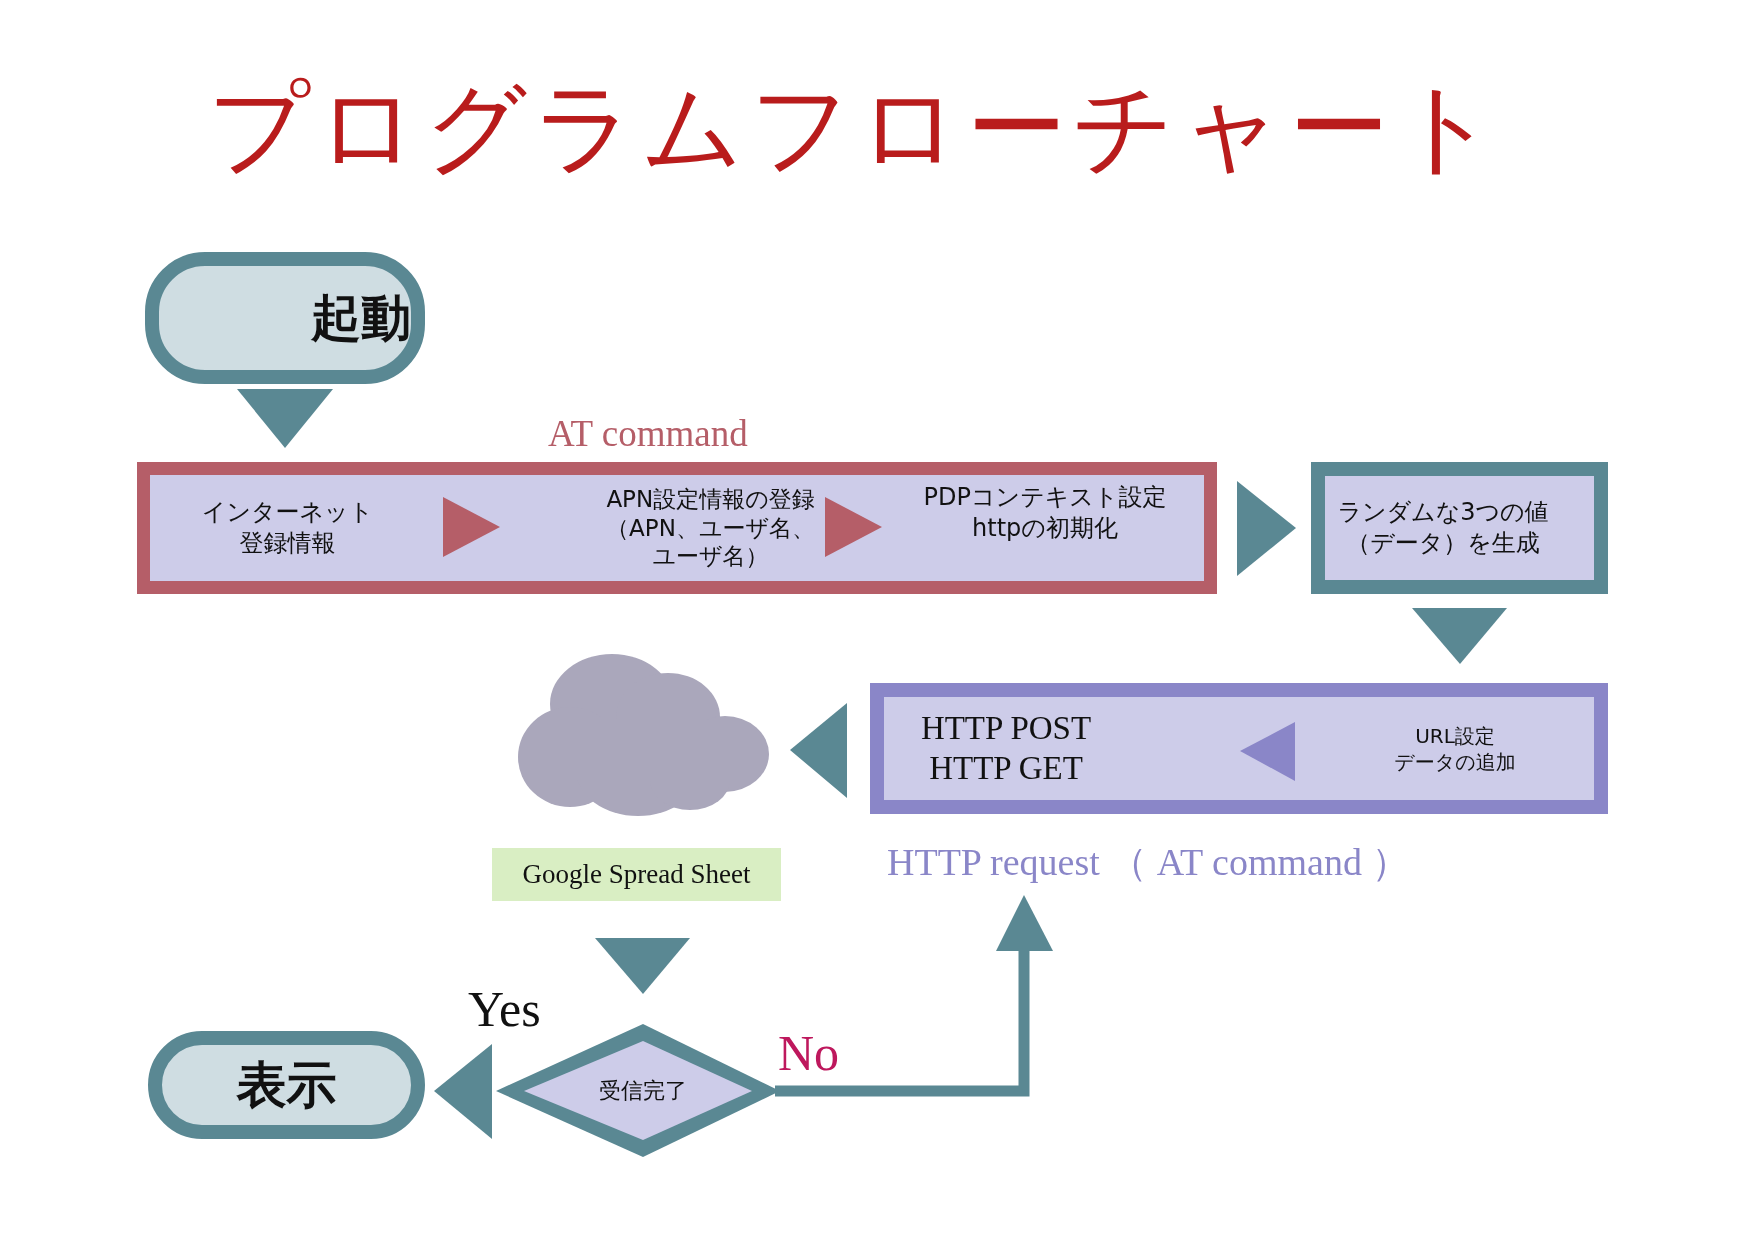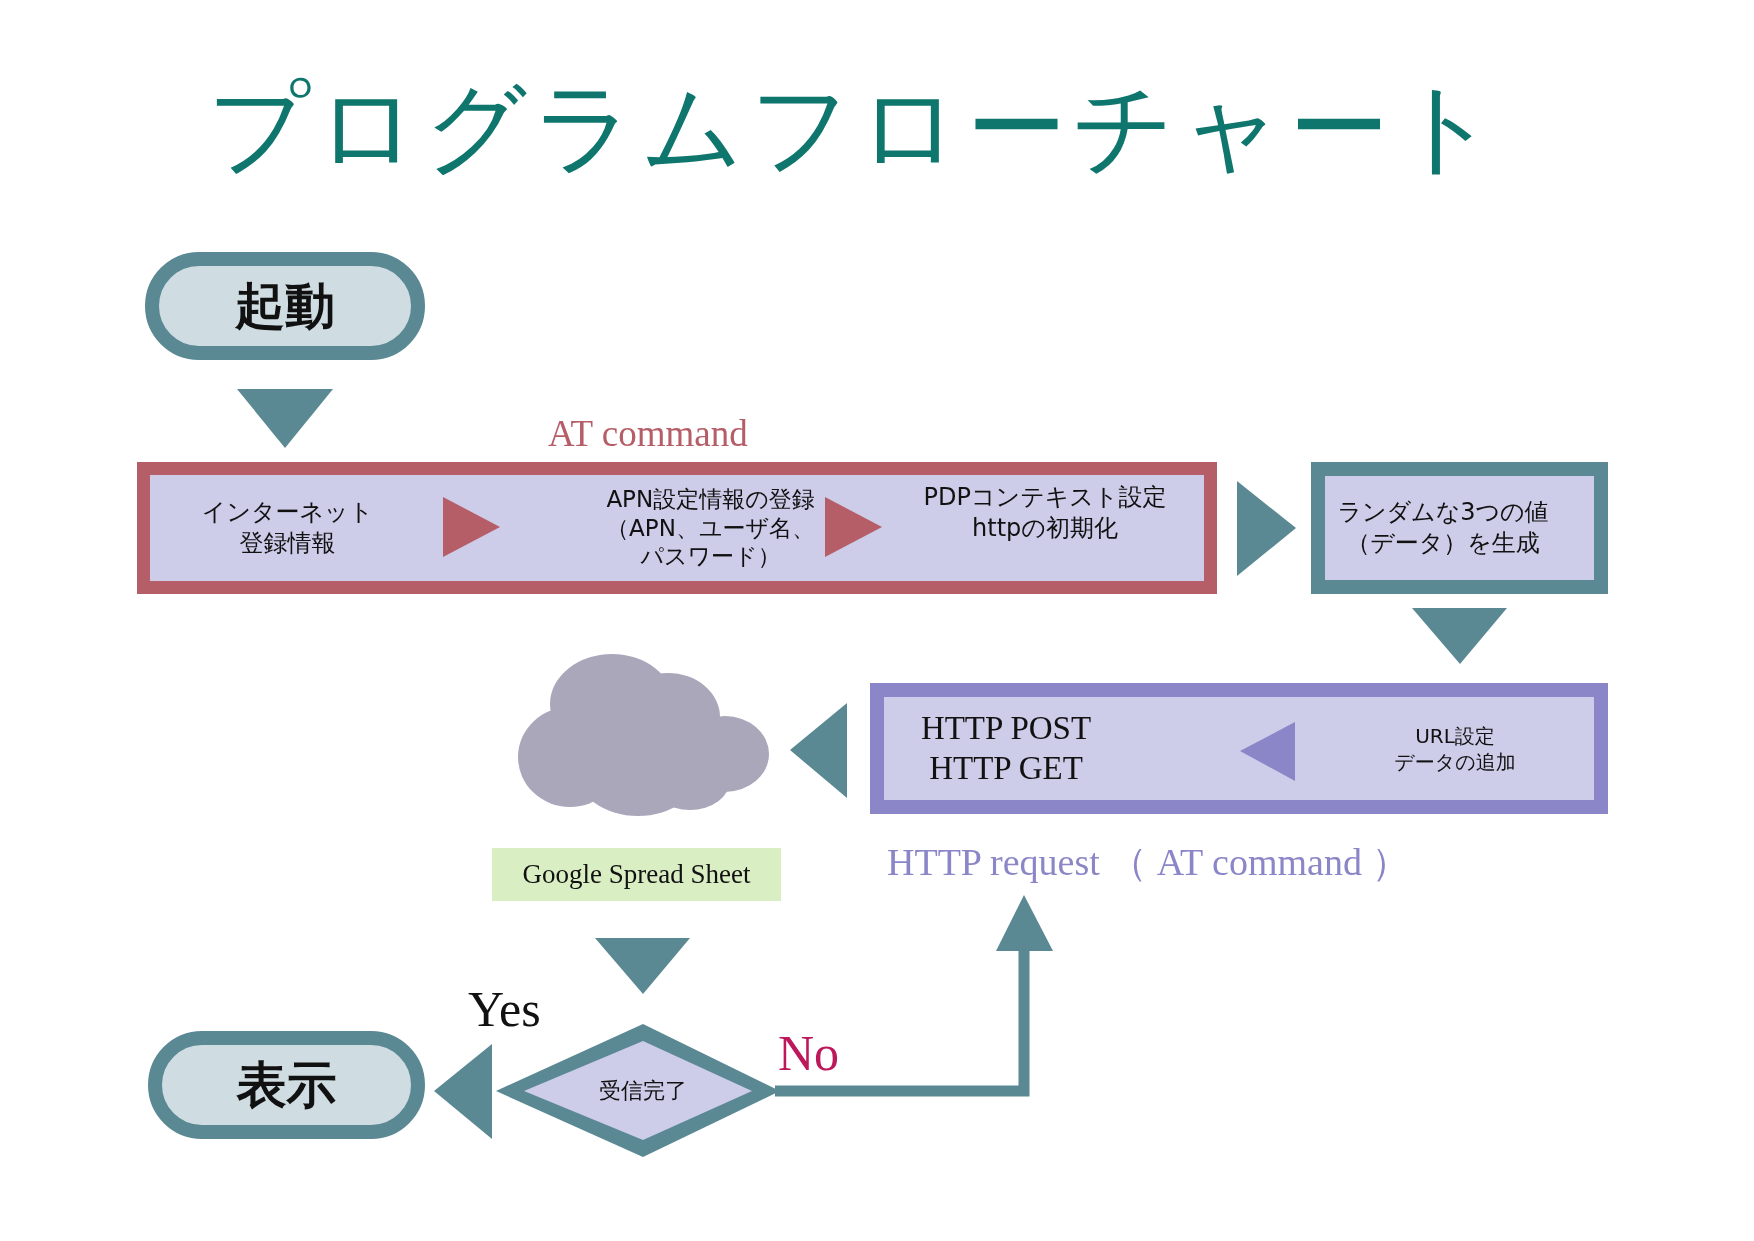--- a/index.html
+++ b/index.html
@@ -1,19 +1,19 @@
 <!DOCTYPE html>
 <html><head>
 <meta charset="utf-8">
 <style>
   html, body { margin: 0; padding: 0; background: #ffffff; }
   body { width: 1754px; height: 1241px; position: relative; overflow: hidden;
          font-family: "DejaVu Sans", sans-serif; }
   svg.canvas { position: absolute; left: 0; top: 0; }
-  .title { position: absolute; left: 208px; top: 62px; font-size: 100px; color: #0f766e;
+  .title { position: absolute; left: 208px; top: 62px; font-size: 100px; color: #b91c1c;
            letter-spacing: 6px; white-space: nowrap; font-family: "DejaVu Sans", sans-serif; }
   .pill { position: absolute; box-sizing: border-box; border: 14px solid #5a8893; background: #cfdde2;
           border-radius: 60px; display: flex; align-items: center; justify-content: center;
           font-size: 50px; color: #111; font-weight: bold; }
   .serif { font-family: "Liberation Serif", serif; }
   .label { position: absolute; white-space: nowrap; }
   .cell { position: absolute; display: flex; align-items: center; justify-content: center;
           text-align: center; color: #111; line-height: 1.3; }
 </style>
 </head>
@@ -59,37 +59,37 @@
 
   <polygon points="643,1024 780,1091 643,1157 496,1091" fill="#5a8893"></polygon>
   <polygon points="643,1041 752,1091 643,1140 524,1091" fill="#cdcce9"></polygon>
 
   <polygon points="492,1044 492,1139 434,1091" fill="#5a8893"></polygon>
 
   <polyline points="775,1091 1024,1091 1024,940" fill="none" stroke="#5a8893" stroke-width="11"></polyline>
   <polygon points="996,951 1053,951 1024,895" fill="#5a8893"></polygon>
 </svg>
 
-<div class="pill" style="left:145px; top:252px; width:280px; height:108px;">
+<div class="pill" style="left:145px; top:252px; width:280px; height:132px;justify-content:flex-end;">
   <span>起動</span>
 </div>
 
 <div class="label serif" style="left:548px; top:412px; font-size:37px; color:#b55e68;">AT command</div>
 
 <div class="cell" style="left:150px; top:475px; width:275px; height:106px; font-size:24px;">
   <div>
       <div>インターネット</div>
        <div>登録情報</div>
     </div>
 </div>
 <div class="cell" style="left:510px; top:475px; width:305px; height:106px; font-size:23px; line-height:1.25;justify-content:flex-end;">
   <div>
       <div>APN設定情報の登録</div>
        <div>（APN、ユーザ名、</div>
-       <div>パスワード）</div>
+       <div>ユーザ名）</div>
     </div>
 </div>
 <div class="cell" style="left:890px; top:475px; width:310px; height:76px; font-size:24px;">
   <div>
       <div>PDPコンテキスト設定</div>
        <div>httpの初期化</div>
     </div>
 </div>
 
 <div class="cell" style="left:1325px; top:476px; width:236px; height:104px; font-size:24px;">

